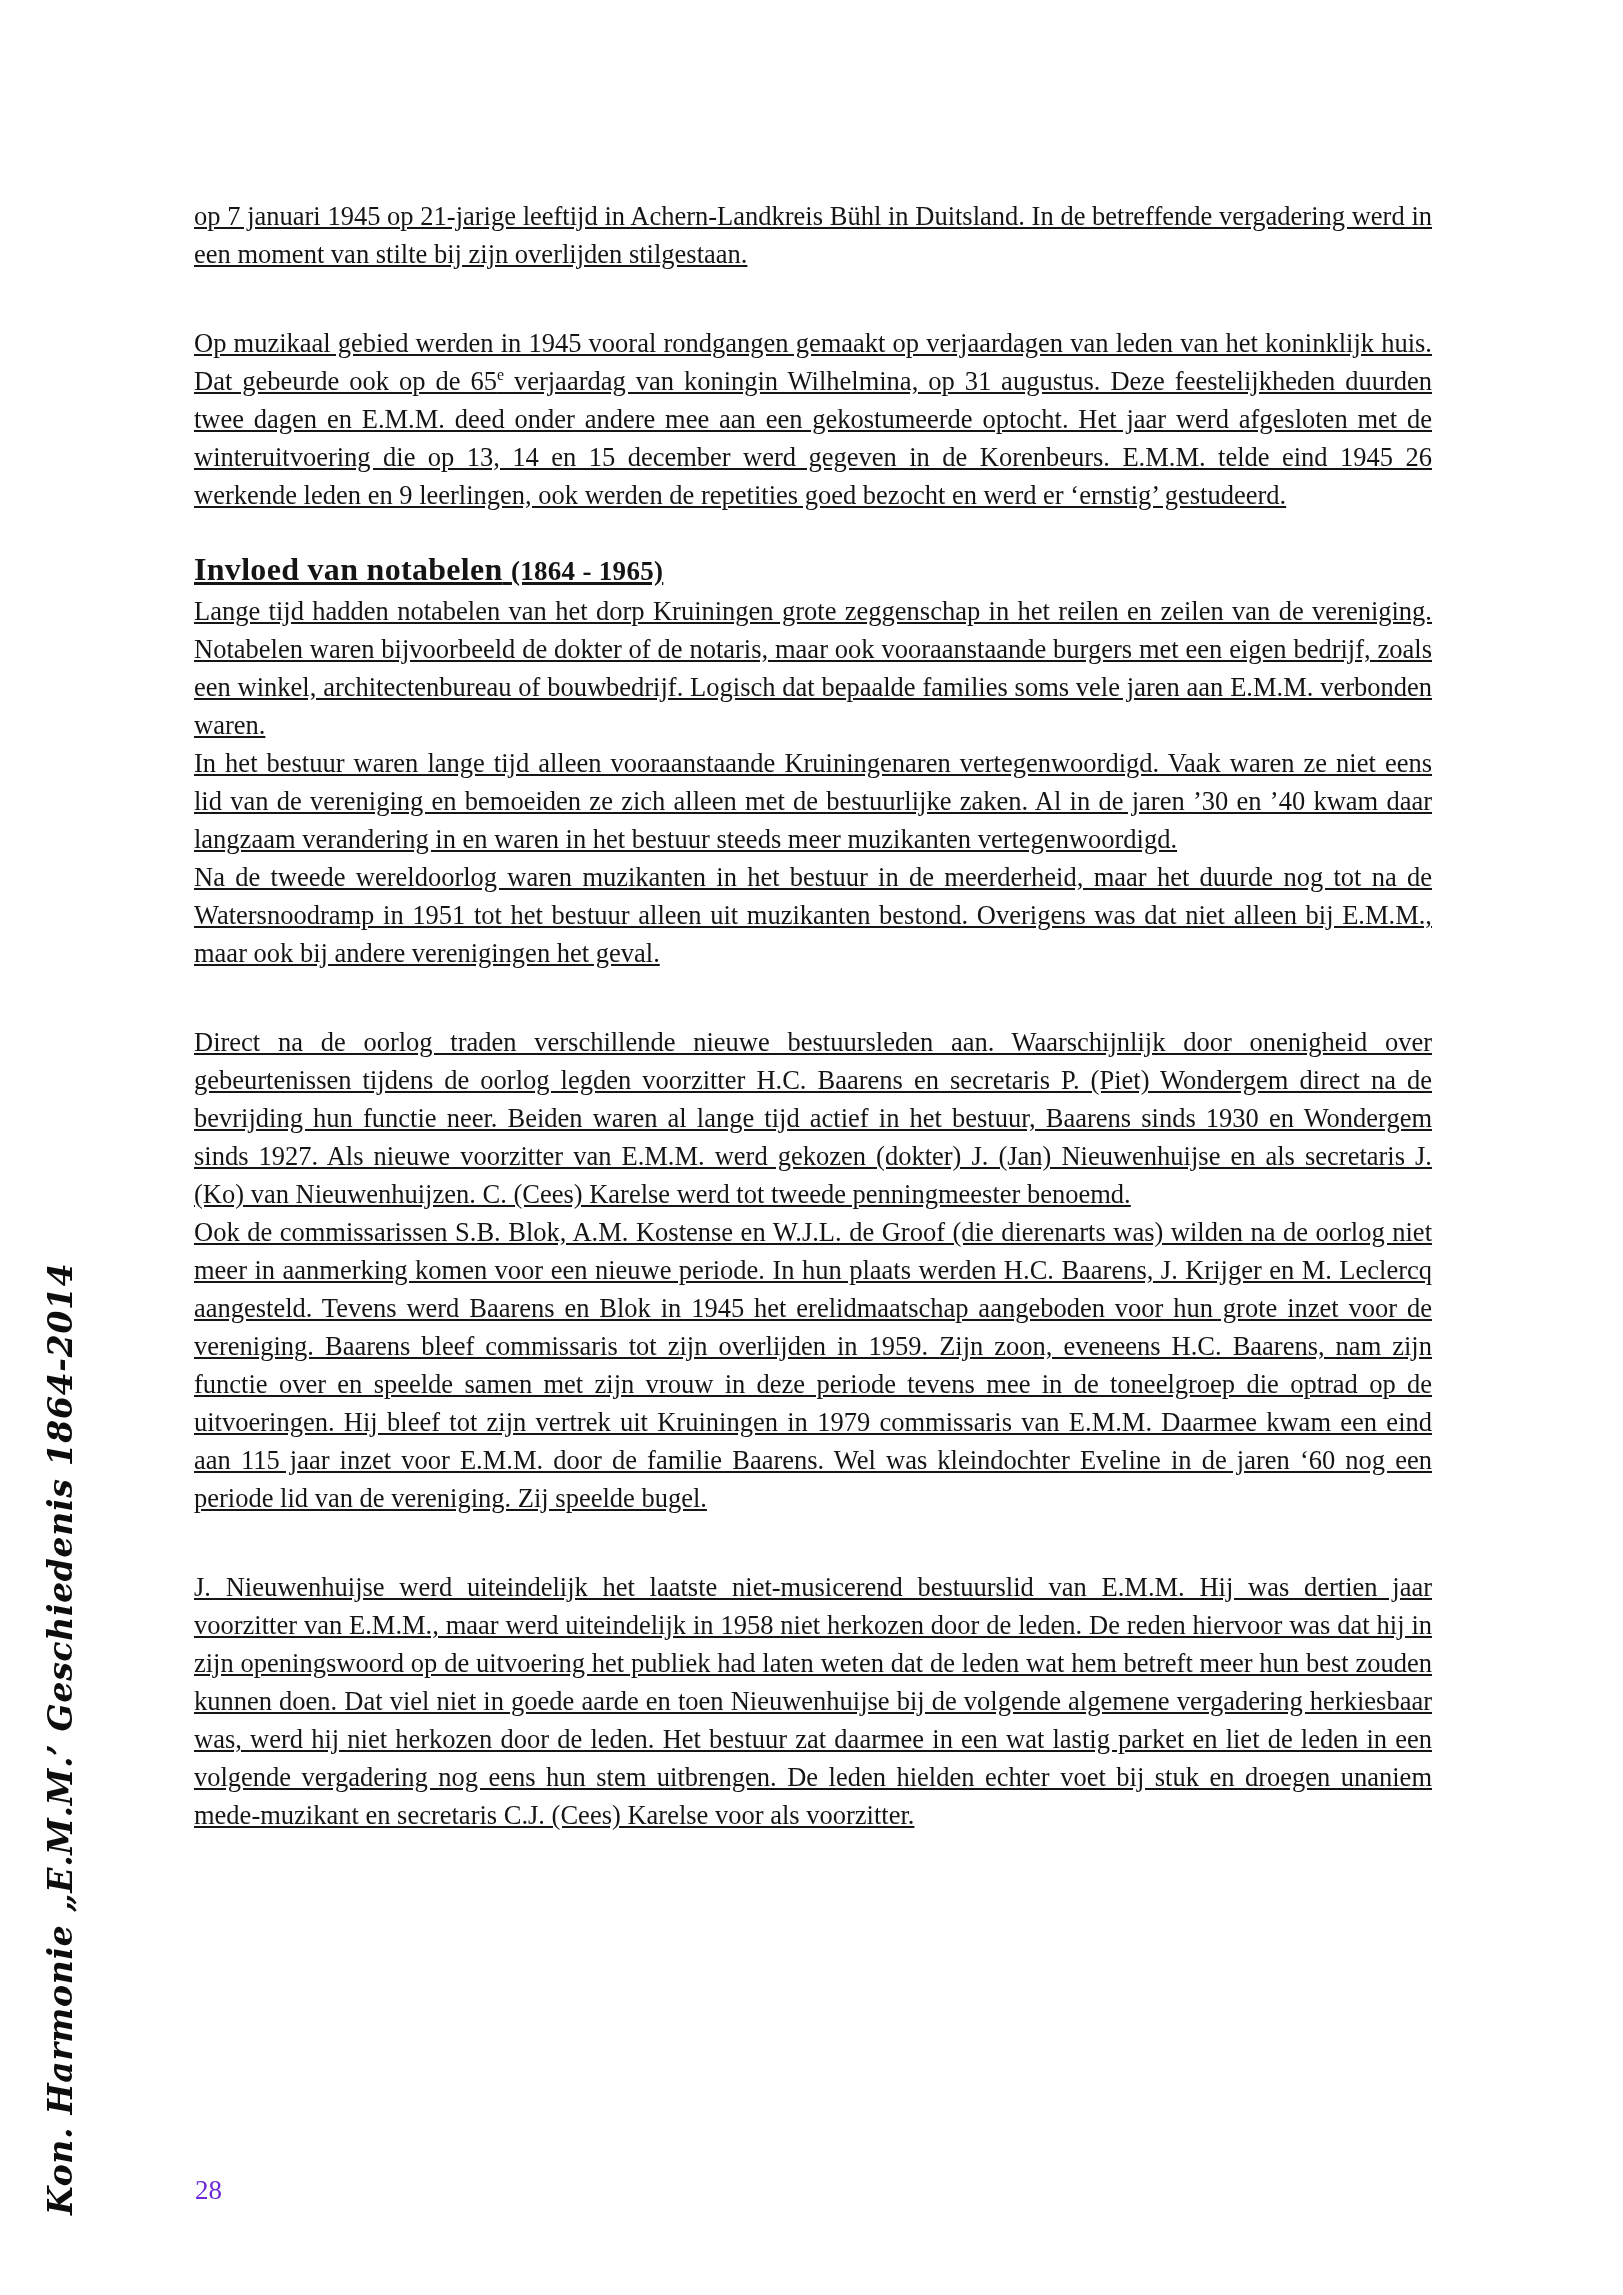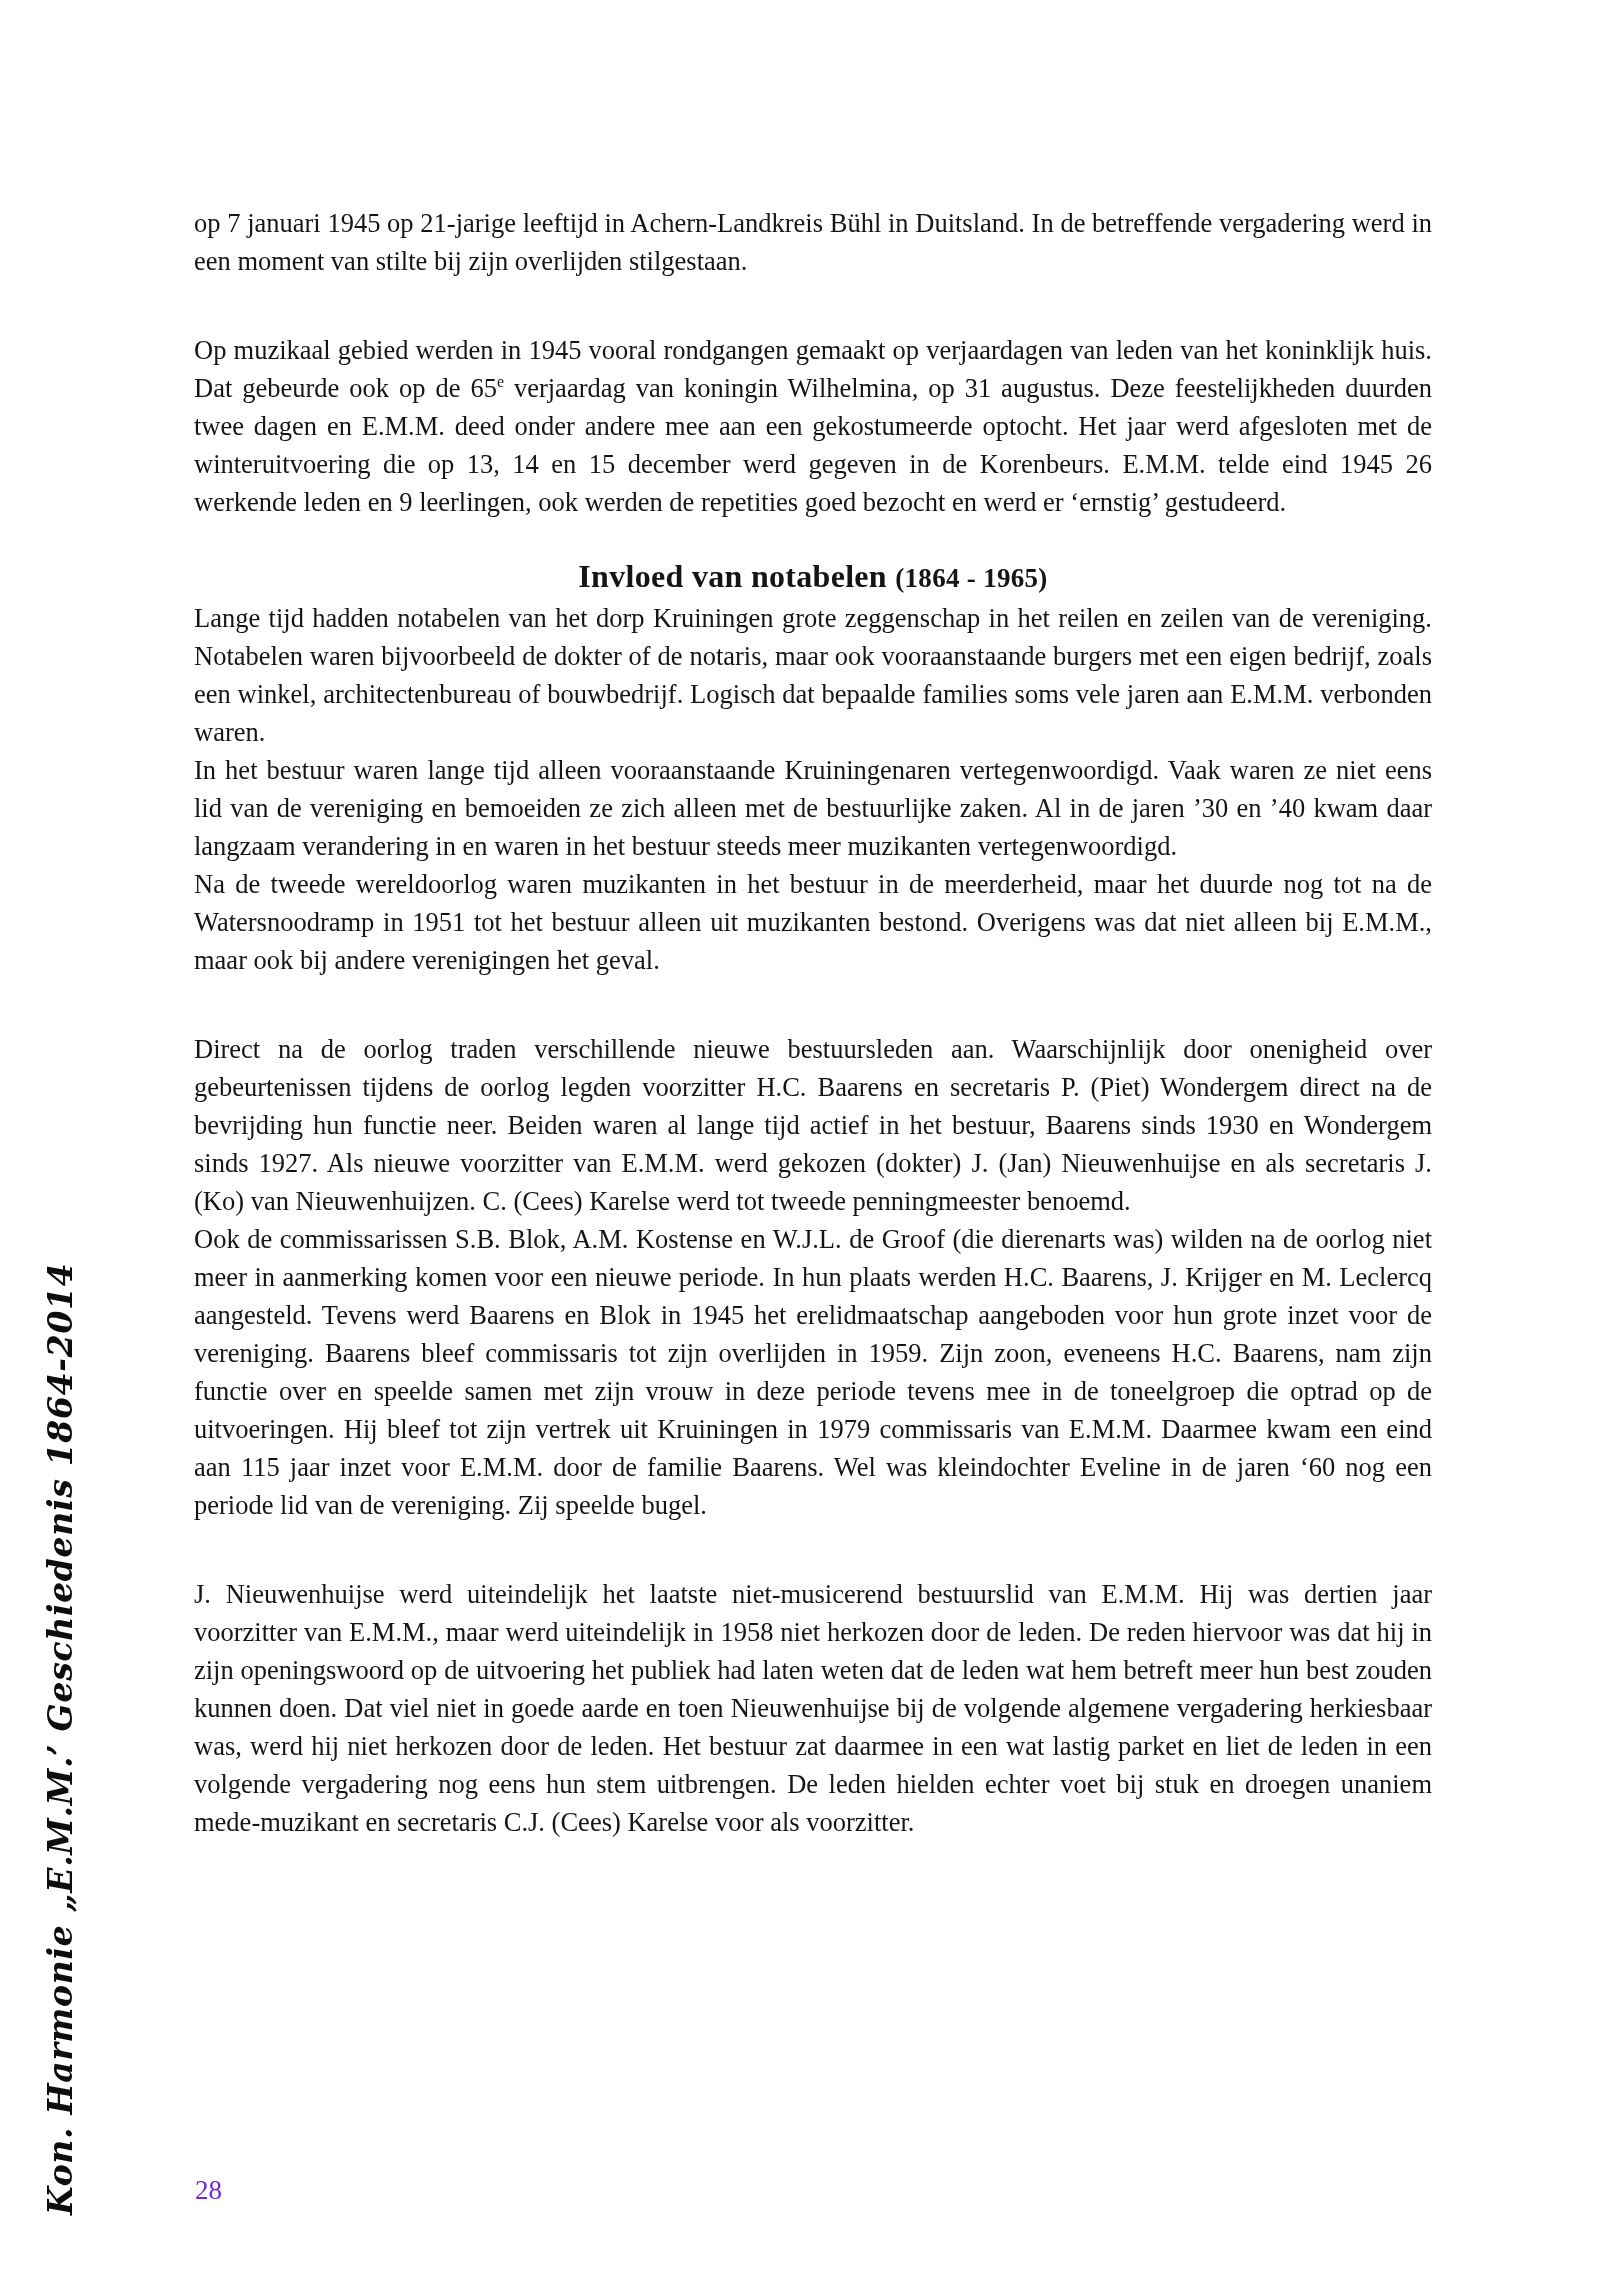--- a/index.html
+++ b/index.html
@@ -12,38 +12,39 @@
     width: 1623px;
     height: 2295px;
     background: #ffffff;
     overflow: hidden;
     font-family: "Liberation Serif", serif;
     color: #151515;
   }
   .content {
     position: absolute;
     left: 194px;
-    top: 204px;
+    top: 197px;
     width: 1238px;
     font-size: 26.5px;
     line-height: 38px;
     text-align: justify;
+    text-decoration: underline;
   }
   .content p {
     margin: 0;
   }
   .content p.gap {
     margin-top: 51px;
   }
   h2.section-heading {
     margin: 36px 0 1.3px 0;
     font-size: 32px;
     line-height: 39px;
     font-weight: bold;
-    text-align: center;
+    text-align: left;
     letter-spacing: 0.3px;
   }
   h2.section-heading .years {
     font-size: 27px;
     font-weight: bold;
   }
   sup.sup-e {
     font-size: 0.6em;
     line-height: 0;
     vertical-align: super;

